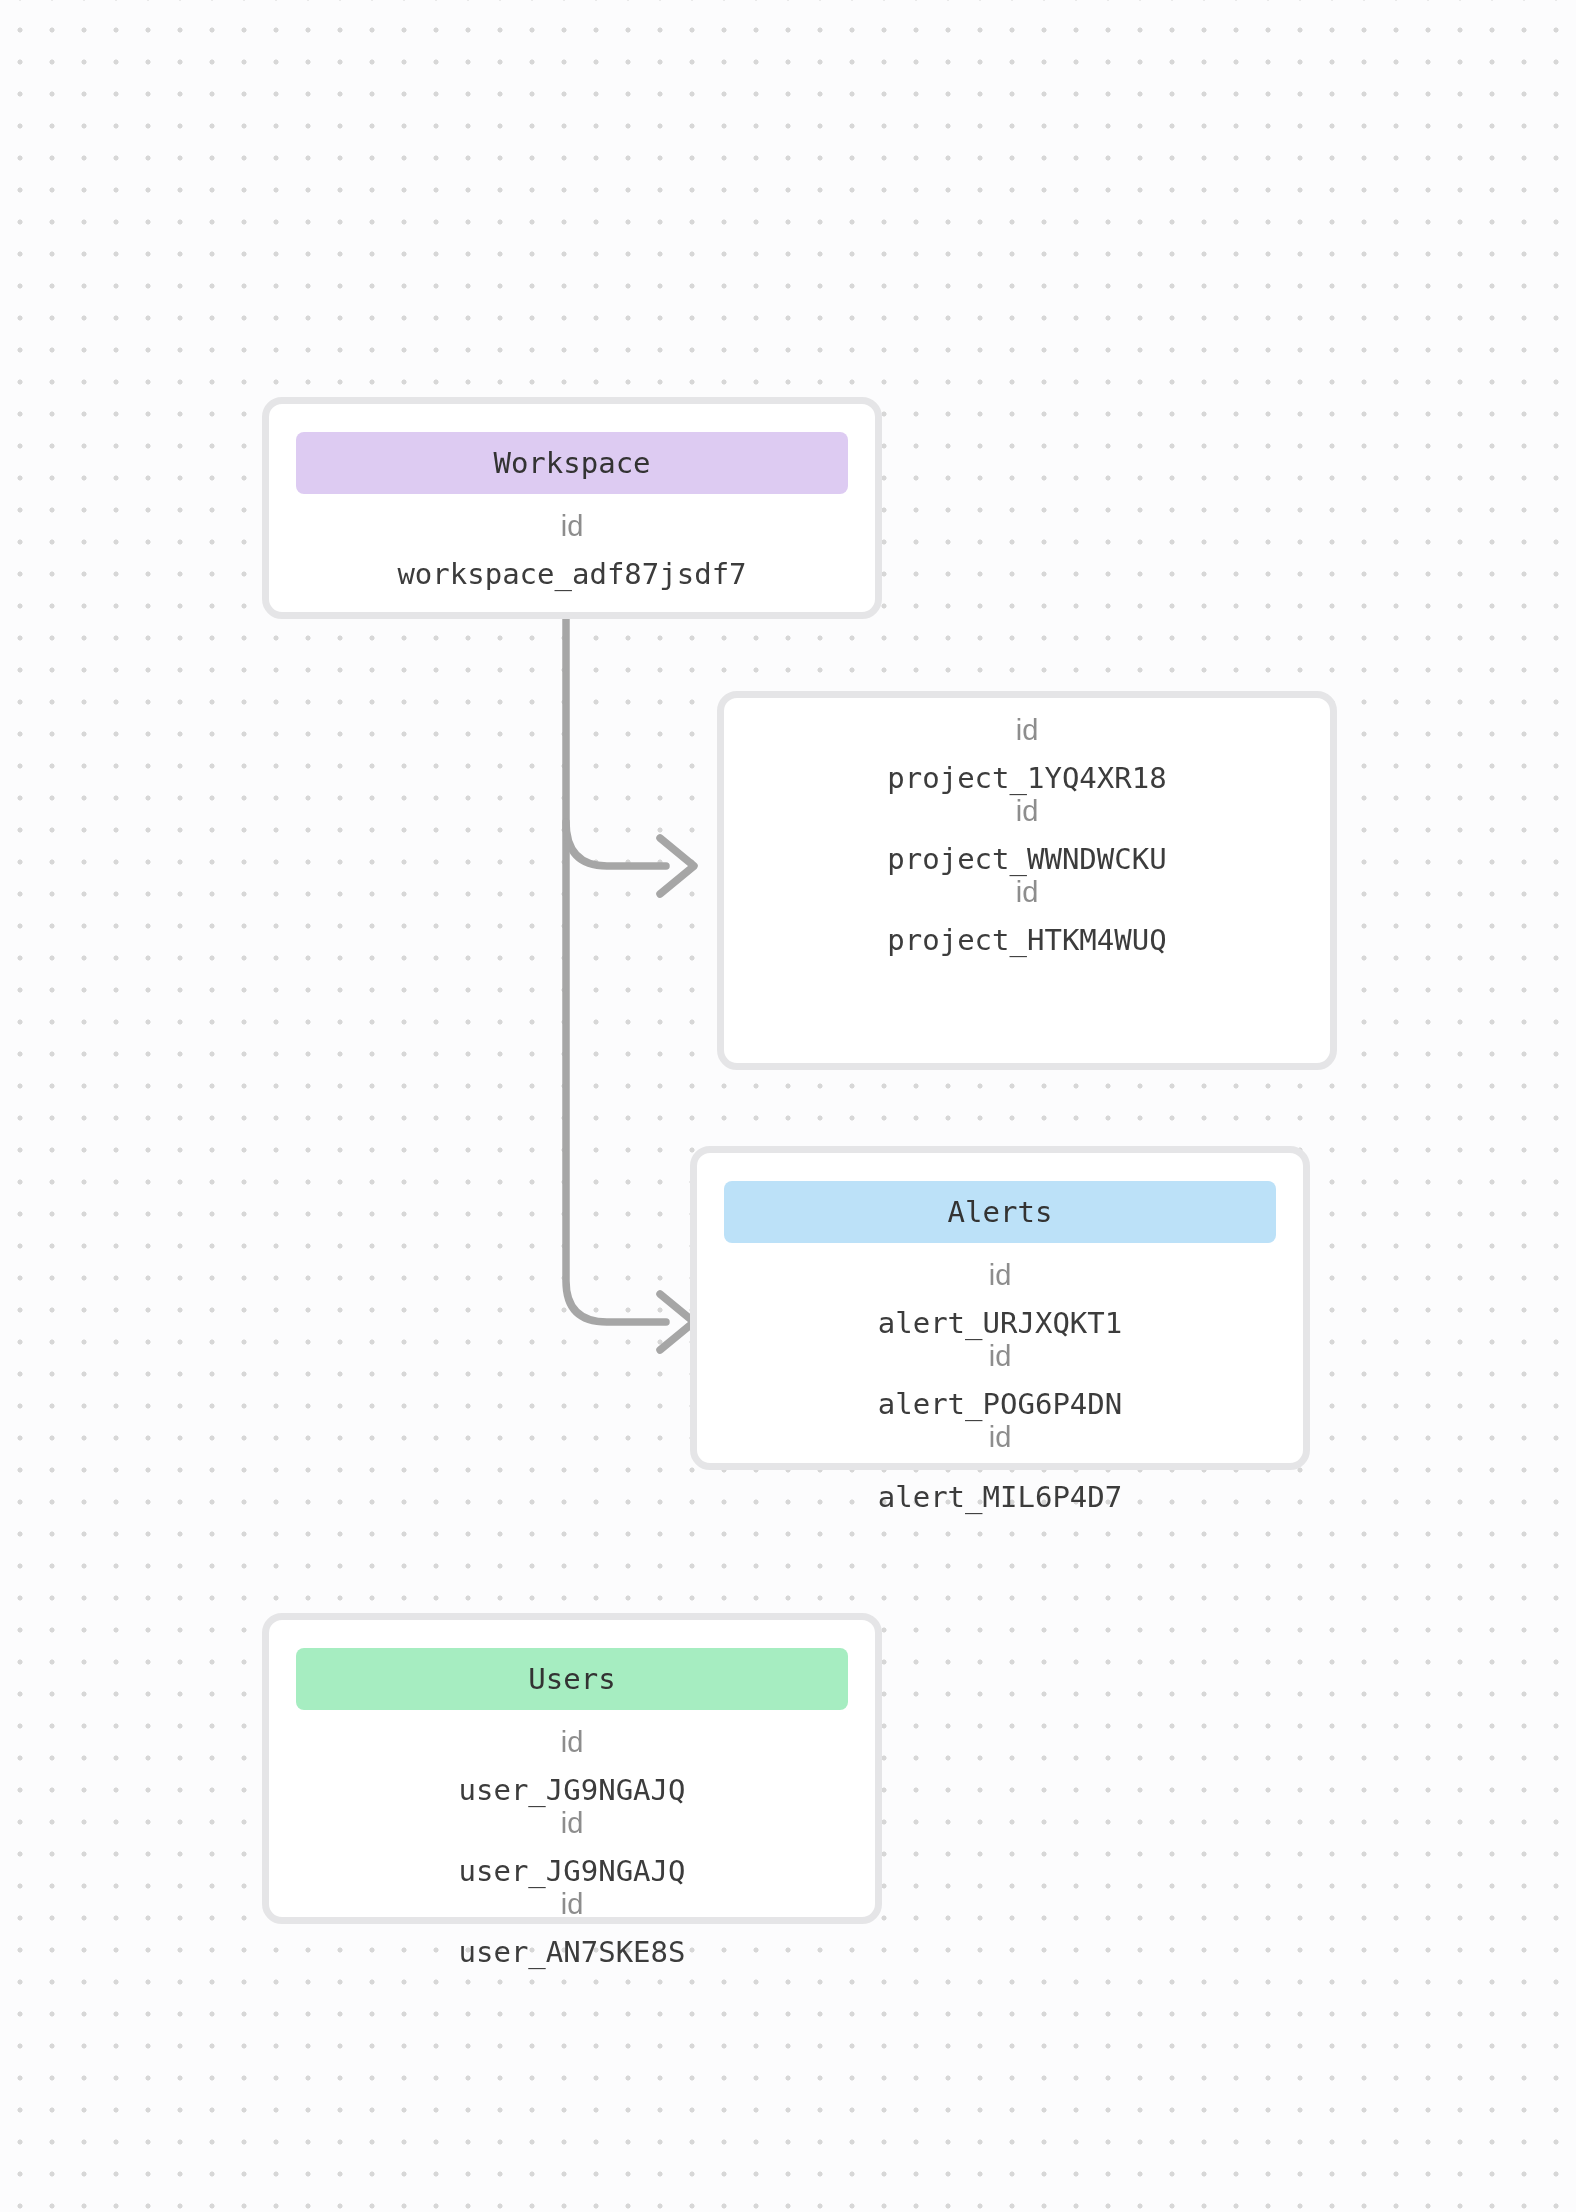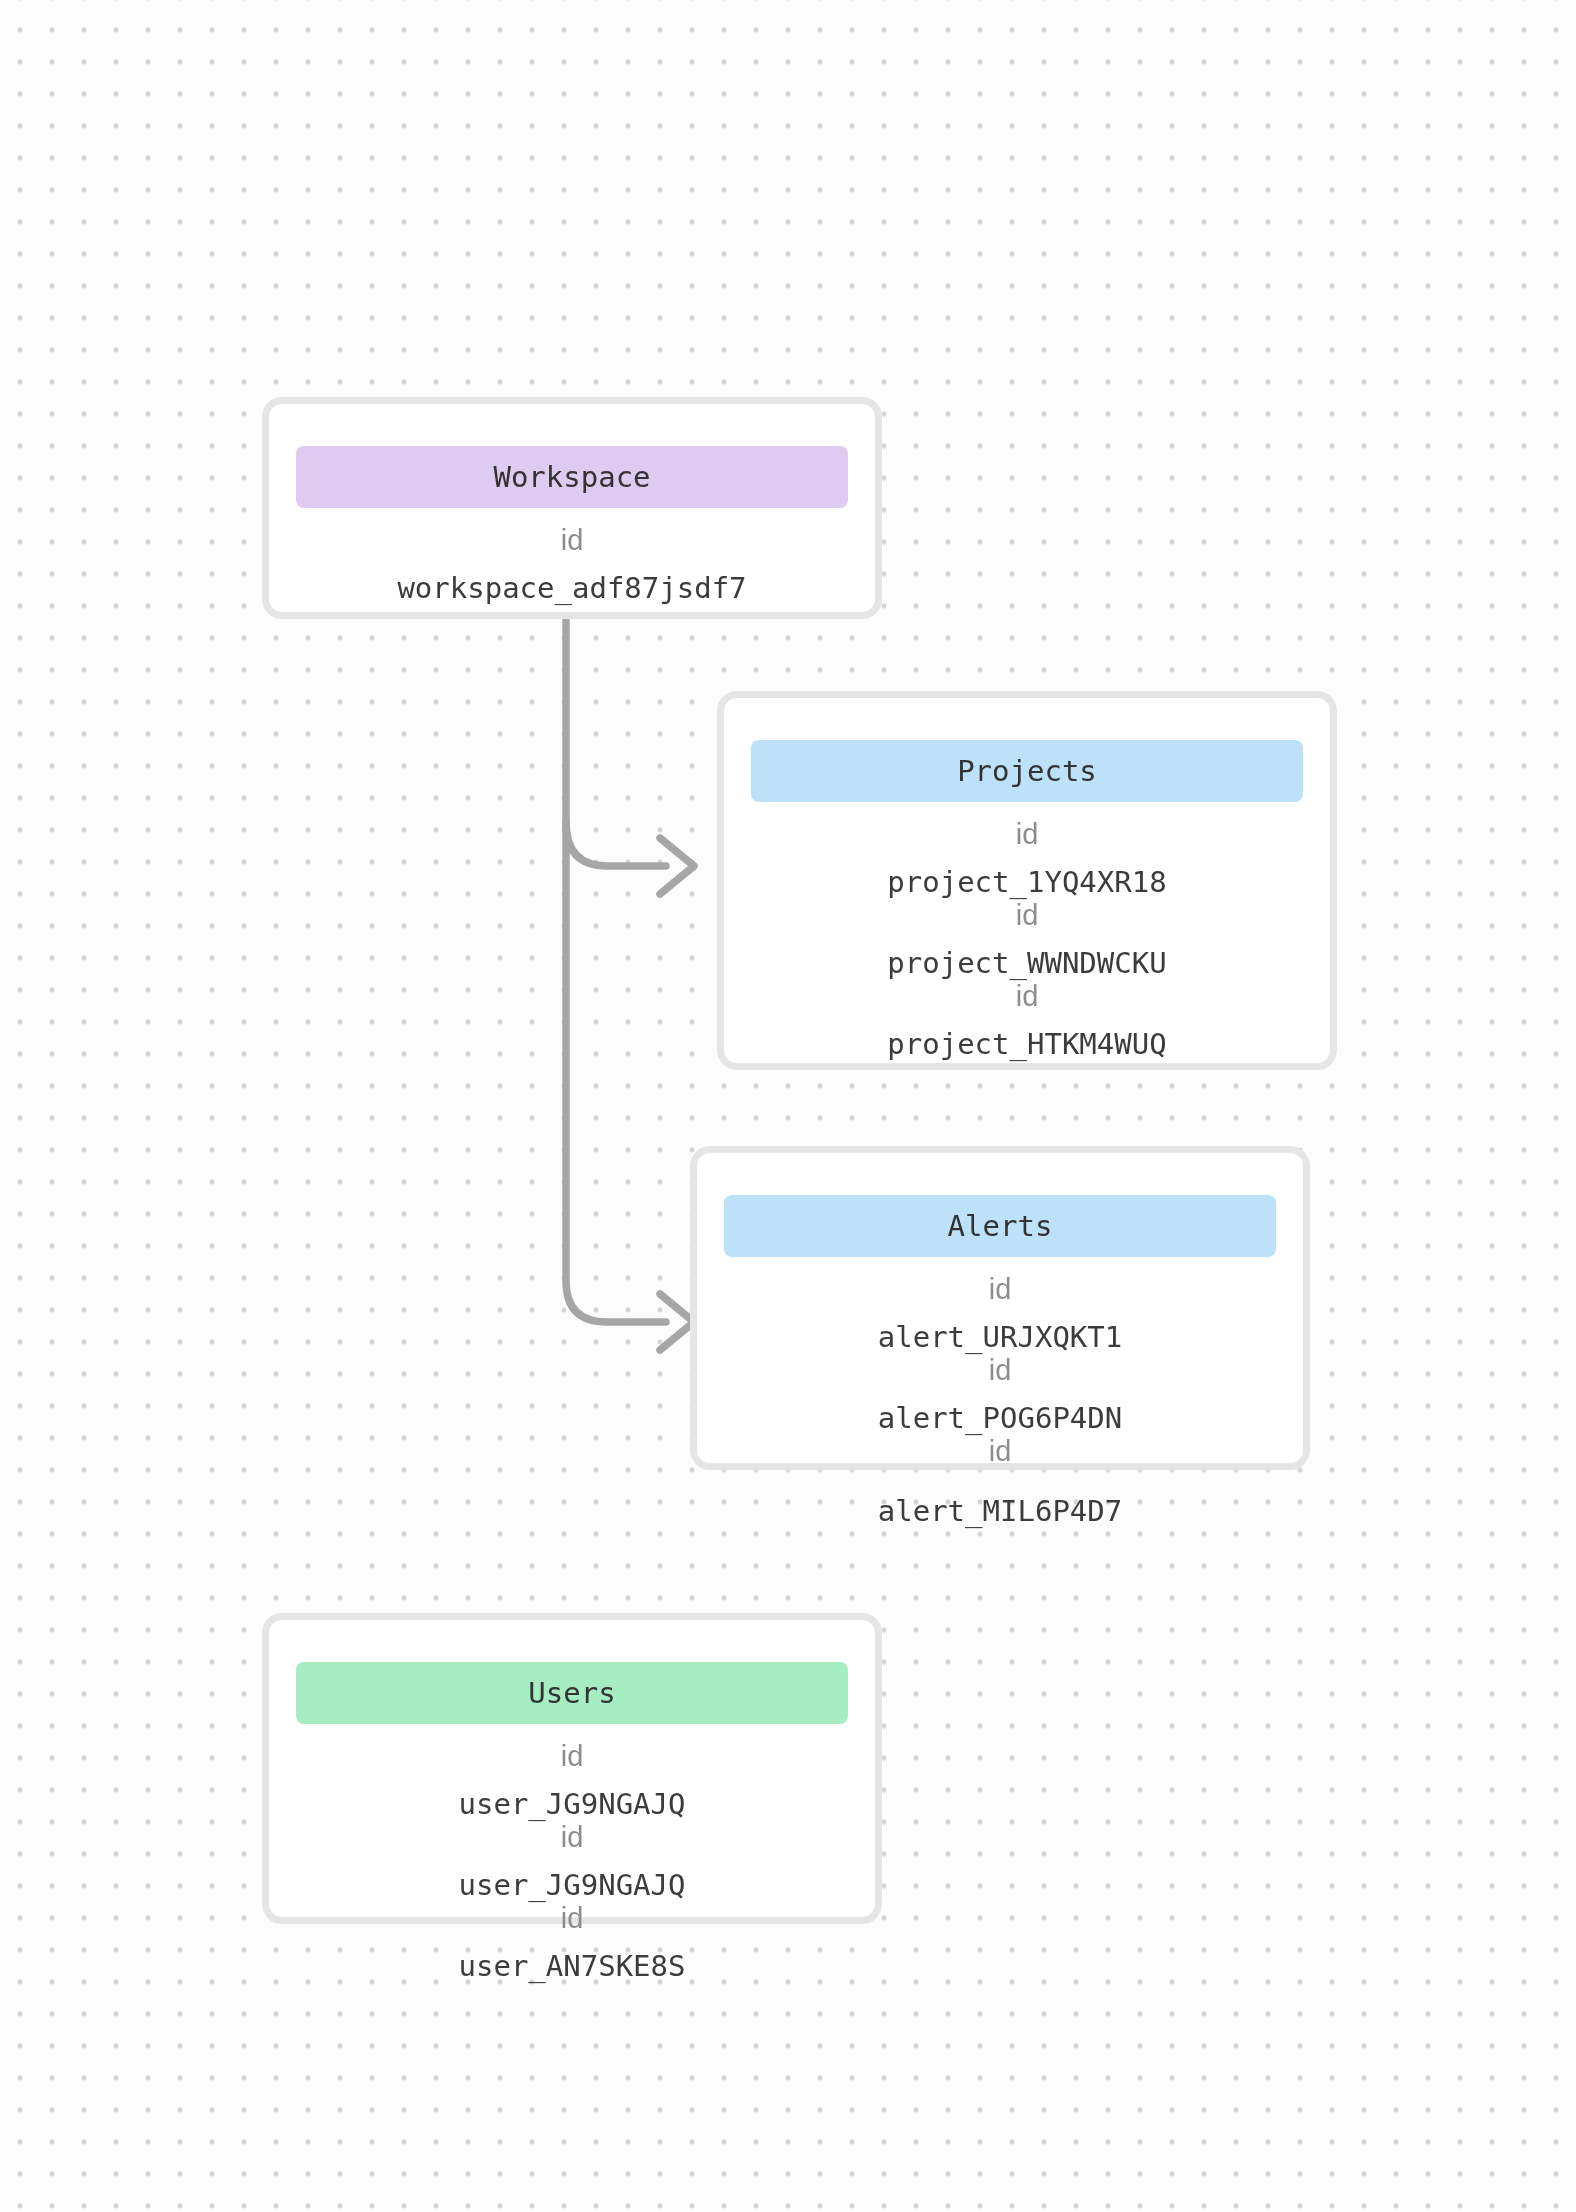--- a/index.html
+++ b/index.html
@@ -46,21 +46,21 @@
     font-weight: 500;
     letter-spacing: 0.3px;
   }
   .entity {
     position: absolute;
     width: 620px;
     box-sizing: border-box;
     background: var(--box-bg, #ffffff);
     border: 7px solid var(--box-border, #e5e5e7);
     border-radius: 20px;
-    padding: 14px 27px;
+    padding: 0 27px;
   }
   .entity-header {
     margin-top: 28px;
     height: 62px;
     border-radius: 8px;
     display: flex; align-items: center; justify-content: center;
   }
   .entity-header span {
     font-family: "DejaVu Sans Mono", monospace;
     font-size: 29px;
@@ -112,23 +112,20 @@
     </div>
     <div class="rows">
       <div class="row">
         <span class="k">id</span>
         <span class="v">workspace_adf87jsdf7</span>
       </div>
     </div>
   </div>
 
   <div class="entity" id="projects-box">
-    <div class="entity-header blue">
-      <span>Projects</span>
-    </div>
     <div class="rows">
       <div class="row">
         <span class="k">id</span>
         <span class="v">project_1YQ4XR18</span>
       </div>
       <div class="row">
         <span class="k">id</span>
         <span class="v">project_WWNDWCKU</span>
       </div>
       <div class="row">

